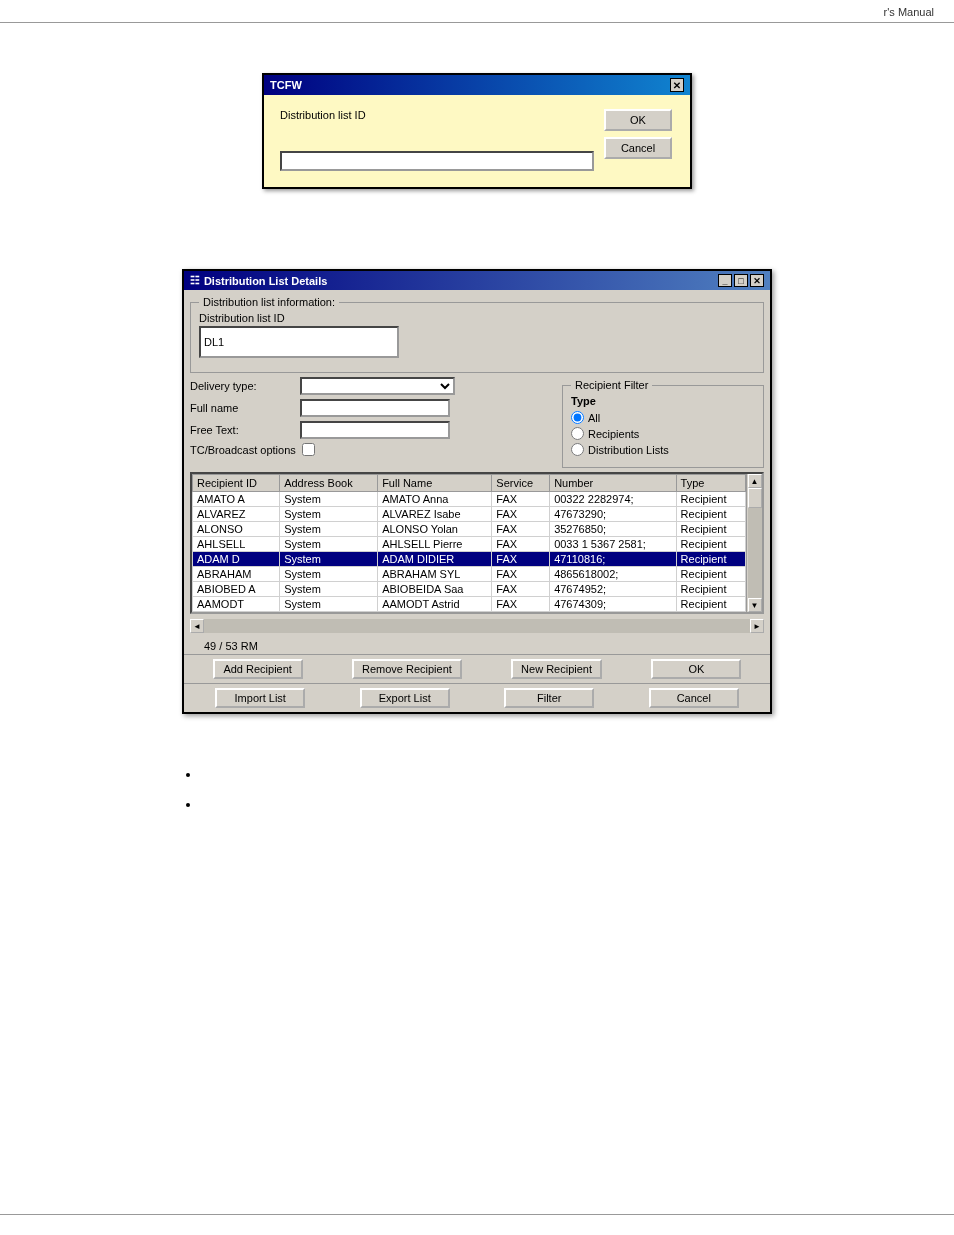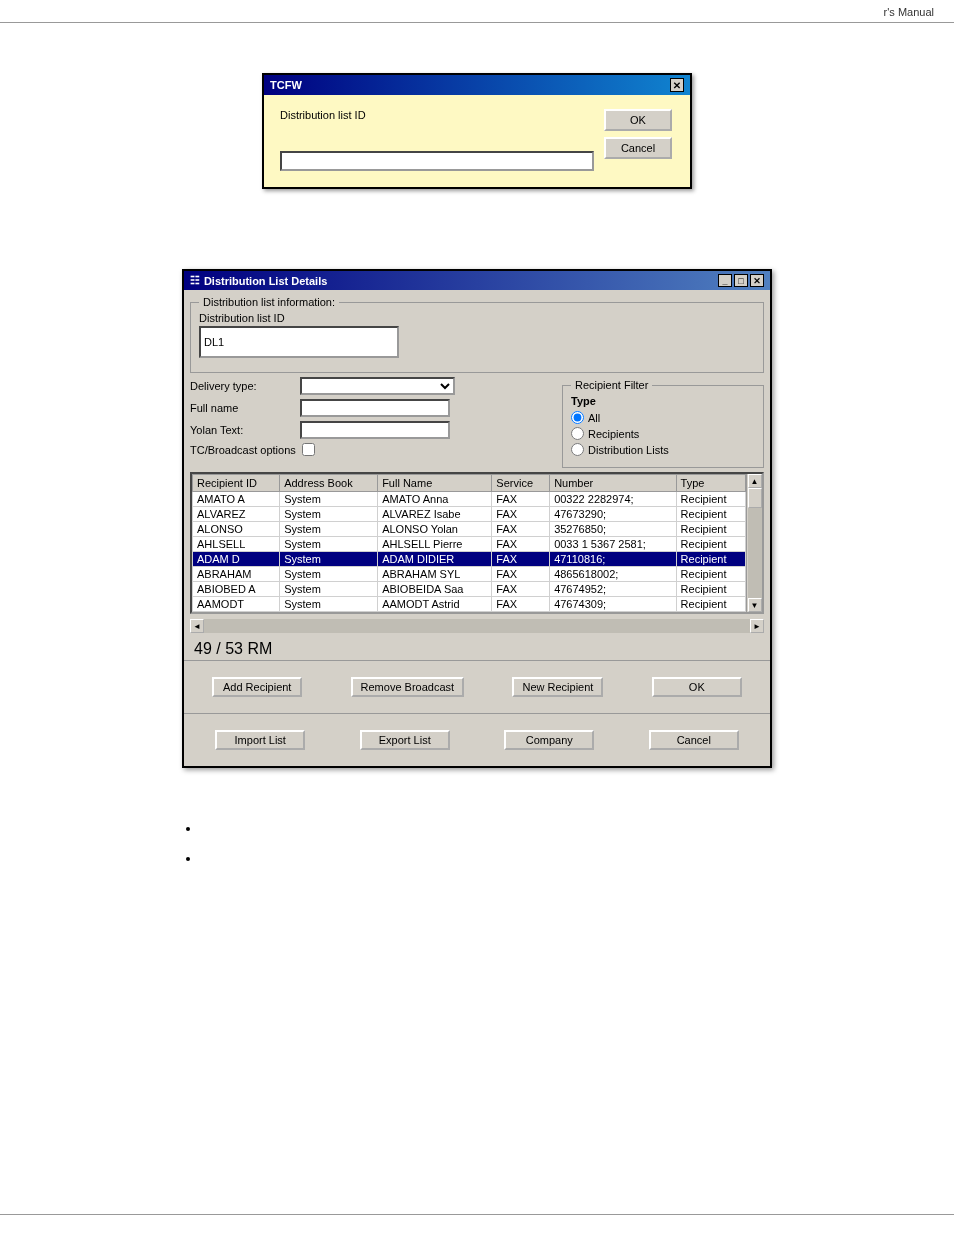--- a/index.html
+++ b/index.html
@@ -300,22 +300,22 @@
       width: 14px;
       height: 20px;
       background: #d4d0c8;
       border: 1px outset #fff;
     }
 
     
     .status-bar {
       display: flex;
       align-items: flex-end;
-      padding: 2px 10px;
-      font-size: 16px;
+      padding: 2px 20px;
+      font-size: 11px;
     }
 
     
     .h-scrollbar {
       display: flex;
       align-items: center;
       margin: 0 6px 4px;
       height: 16px;
     }
     .h-scroll-btn {
@@ -332,21 +332,21 @@
     .h-scroll-track {
       flex: 1;
       height: 14px;
       background: #c0bdb4;
     }
 
     
     .btn-row {
       display: flex;
       justify-content: space-around;
-      padding: 16px 6px;
+      padding: 4px 6px;
       gap: 4px;
       border-top: 1px solid #999;
     }
     .dl-btn {
       background: #d4d0c8;
       border: 2px outset #fff;
       font-size: 11px;
       padding: 2px 8px;
       cursor: pointer;
       min-width: 90px;
@@ -433,21 +433,21 @@
           <label>Delivery type:</label>
           <select>
             <option></option>
           </select>
         </div>
         <div class="form-row">
           <label>Full name</label>
           <input type="text" style="">
         </div>
         <div class="form-row">
-          <label>Yolan Text:</label>
+          <label>Free Text:</label>
           <input type="text" style="">
         </div>
         <div class="form-row">
           <label>TC/Broadcast options</label>
           <input type="checkbox" style="">
         </div>
       </div>
 
       <div class="dl-right">
         <fieldset class="recipient-filter">
@@ -565,29 +565,29 @@
       <div class="h-scroll-track"></div>
       <div class="h-scroll-btn">►</div>
     </div>
 
     <div class="status-bar">
       <span>49 / 53    RM</span>
     </div>
 
     <div class="btn-row">
       <button class="dl-btn">Add Recipient</button>
-      <button class="dl-btn">Remove Broadcast</button>
+      <button class="dl-btn">Remove Recipient</button>
       <button class="dl-btn">New Recipient</button>
       <button class="dl-btn">OK</button>
     </div>
 
     <div class="btn-row">
       <button class="dl-btn">Import List</button>
       <button class="dl-btn">Export List</button>
-      <button class="dl-btn">Company</button>
+      <button class="dl-btn">Filter</button>
       <button class="dl-btn">Cancel</button>
     </div>
   </div>
 
   <div class="bottom-text">
     <ul class="bullet-list">
       <li></li>
       <li></li>
     </ul>
   </div>

